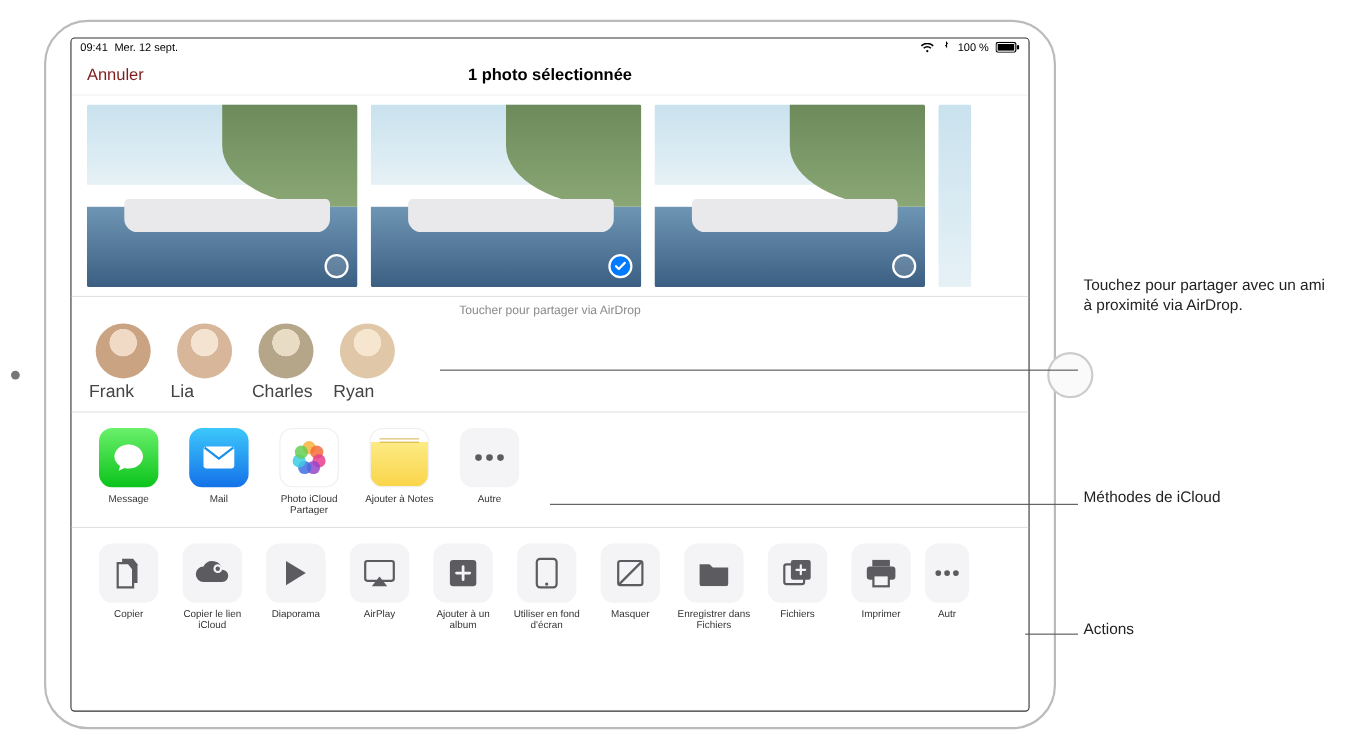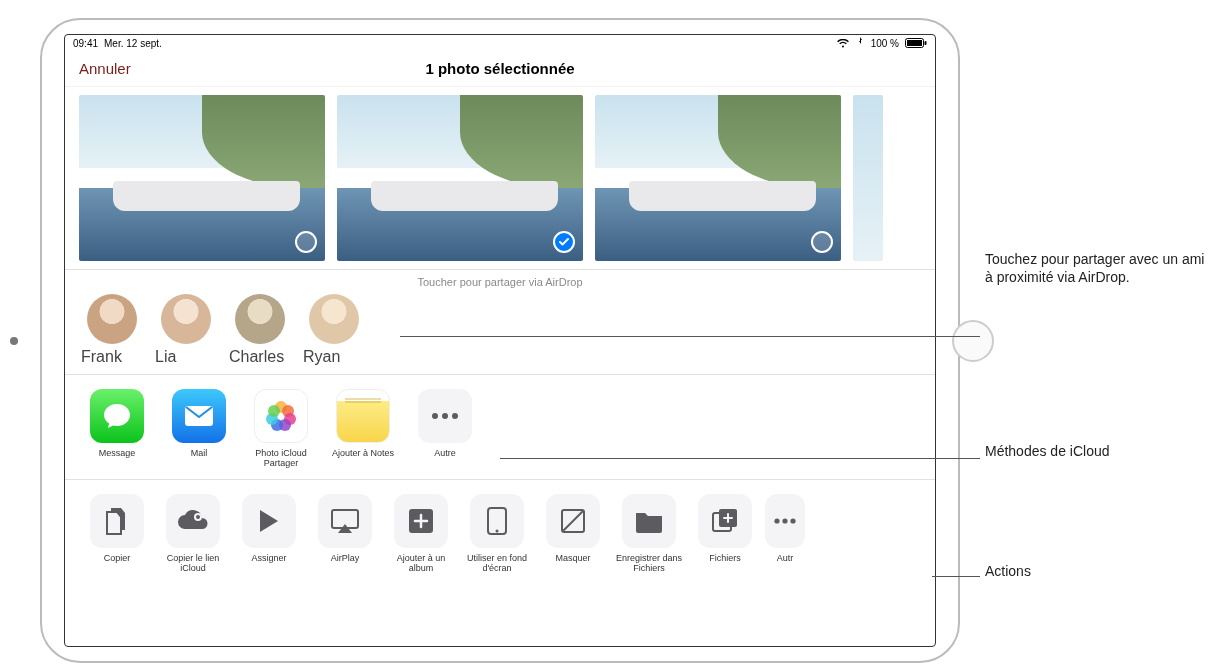--- a/index.html
+++ b/index.html
@@ -347,21 +347,21 @@
             </svg>
         </div>
         <span>Copier le lien iCloud</span>
       </div>
       <div class="action-item">
         <div class="action-icon">
           <svg width="22" height="26" viewBox="0 0 22 26">
               <path d="M2 2l18 11L2 24z" fill="#5c5c60"></path>
             </svg>
         </div>
-        <span>Assigner</span>
+        <span>Diaporama</span>
       </div>
       <div class="action-item">
         <div class="action-icon">
           <svg width="30" height="26" viewBox="0 0 30 26">
               <rect x="2" y="2" width="26" height="18" rx="2" fill="none" stroke="#5c5c60" stroke-width="2"></rect>
               <path d="M15 16l7 9H8z" fill="#5c5c60"></path>
             </svg>
         </div>
         <span>AirPlay</span>
       </div>
@@ -403,20 +403,30 @@
       <div class="action-item">
         <div class="action-icon">
           <svg width="28" height="28" viewBox="0 0 28 28">
               <rect x="2" y="6" width="18" height="18" rx="2" fill="none" stroke="#5c5c60" stroke-width="2"></rect>
               <rect x="8" y="2" width="18" height="18" rx="2" fill="#5c5c60"></rect>
               <path d="M17 7v8M13 11h8" stroke="#f4f4f6" stroke-width="2" stroke-linecap="round"></path>
             </svg>
         </div>
         <span>Fichiers</span>
       </div>
+      <div class="action-item">
+        <div class="action-icon">
+          <svg width="30" height="28" viewBox="0 0 30 28">
+              <rect x="7" y="2" width="16" height="6" fill="#5c5c60"></rect>
+              <rect x="2" y="8" width="26" height="12" rx="3" fill="#5c5c60"></rect>
+              <rect x="8" y="16" width="14" height="10" fill="#f4f4f6" stroke="#5c5c60" stroke-width="2"></rect>
+            </svg>
+        </div>
+        <span>Imprimer</span>
+      </div>
       <div class="action-item narrow">
         <div class="action-icon">
           <svg width="24" height="8" viewBox="0 0 24 8">
               <circle cx="4" cy="4" r="2.6" fill="#5c5c60"></circle>
               <circle cx="12" cy="4" r="2.6" fill="#5c5c60"></circle>
               <circle cx="20" cy="4" r="2.6" fill="#5c5c60"></circle>
             </svg>
         </div>
         <span>Autr</span>
       </div>

